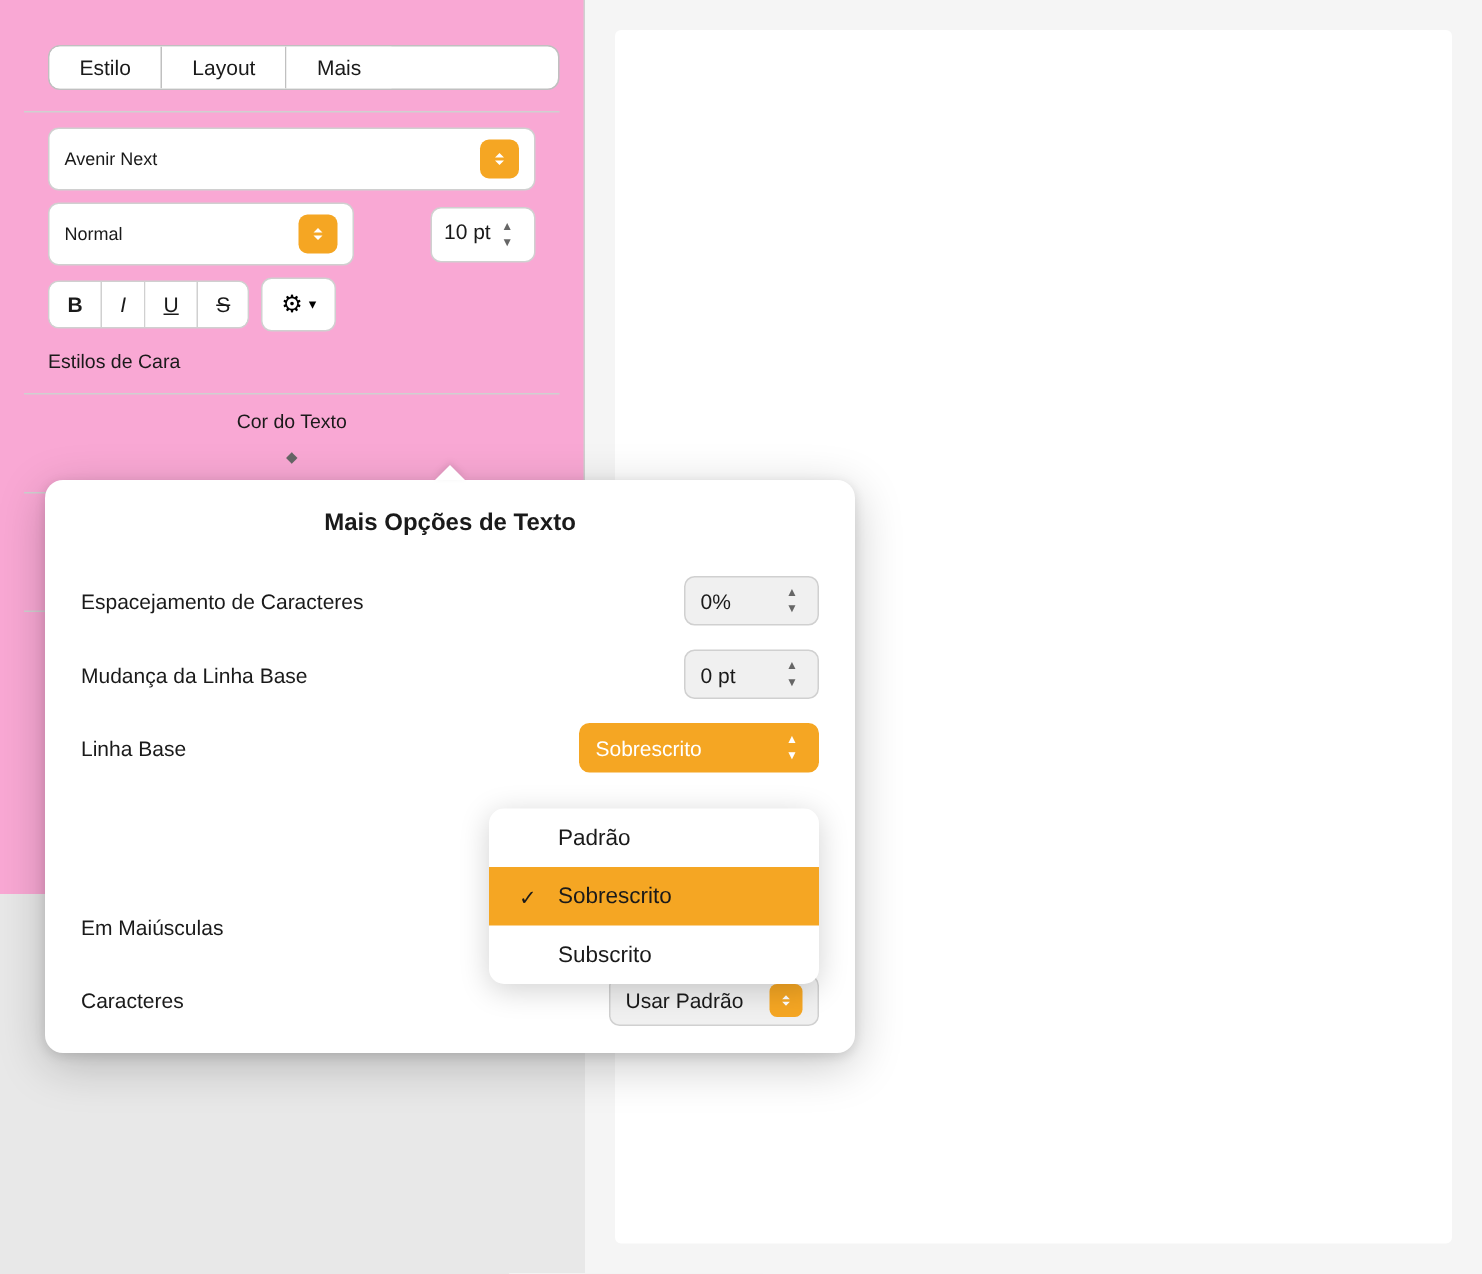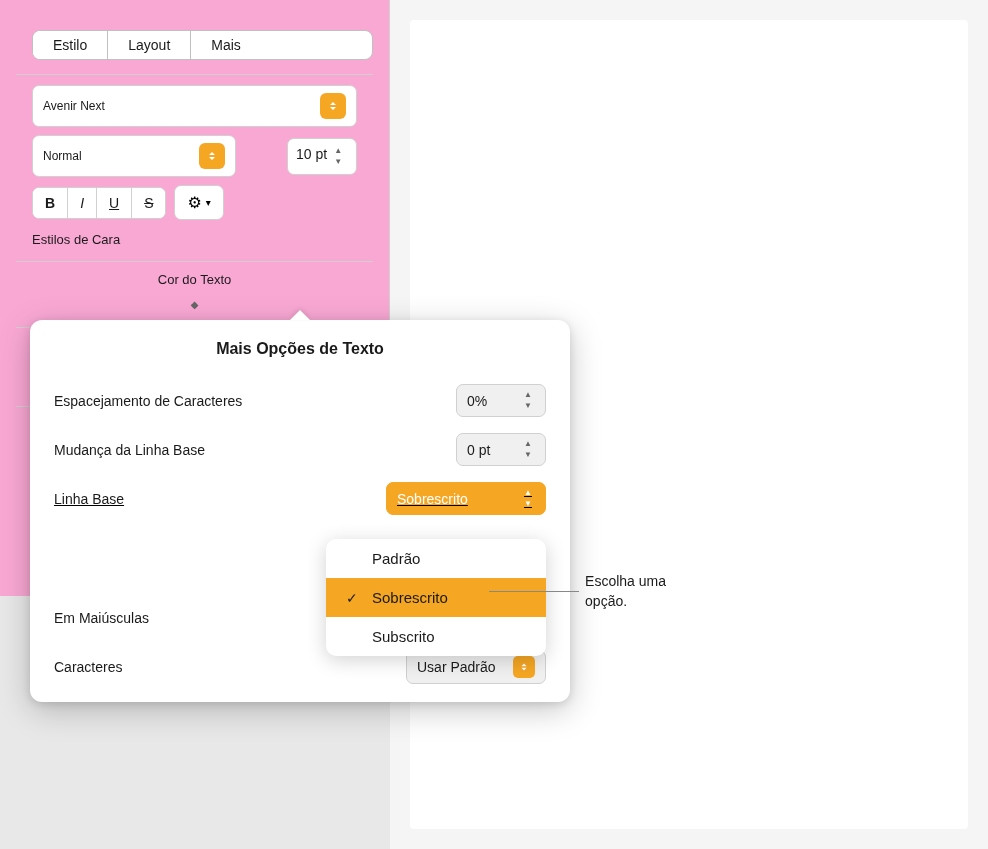--- a/index.html
+++ b/index.html
@@ -407,21 +407,20 @@
       width: 0;
       height: 0;
       border-left: 10px solid transparent;
       border-right: 10px solid transparent;
       border-bottom: 10px solid white;
       filter: drop-shadow(0 -2px 2px rgba(0,0,0,0.1));
     }
 
     .linha-base-row {
       position: relative;
-      text-decoration: underline;
     }
 
     .main-content {
       background: white;
       margin: 20px;
       border-radius: 4px;
       height: calc(849px - 40px);
     }
   </style>
 </head>
@@ -555,24 +554,20 @@
             <div class="dropdown-item selected">
               <span class="check-mark">✓</span>
               <span>Sobrescrito</span>
             </div>
             <div class="dropdown-item">
               <span class="check-mark"></span>
               <span>Subscrito</span>
             </div>
           </div>
 
-          <div class="callout-line">
-            <div class="callout-line-bar"></div>
-            <div class="callout-text">Escolha uma<br>opção.</div>
-          </div>
         </div>
       </div>
 
       <div class="popup-row" style="margin-top:70px;">
         <span class="popup-row-label">Em Maiúsculas</span>
         <div class="popup-field" style="min-width:160px;">
           <span class="popup-field-text"></span>
           <div class="mini-stepper">
             <div class="mini-stepper-btn">▲</div>
             <div class="mini-stepper-btn">▼</div>

